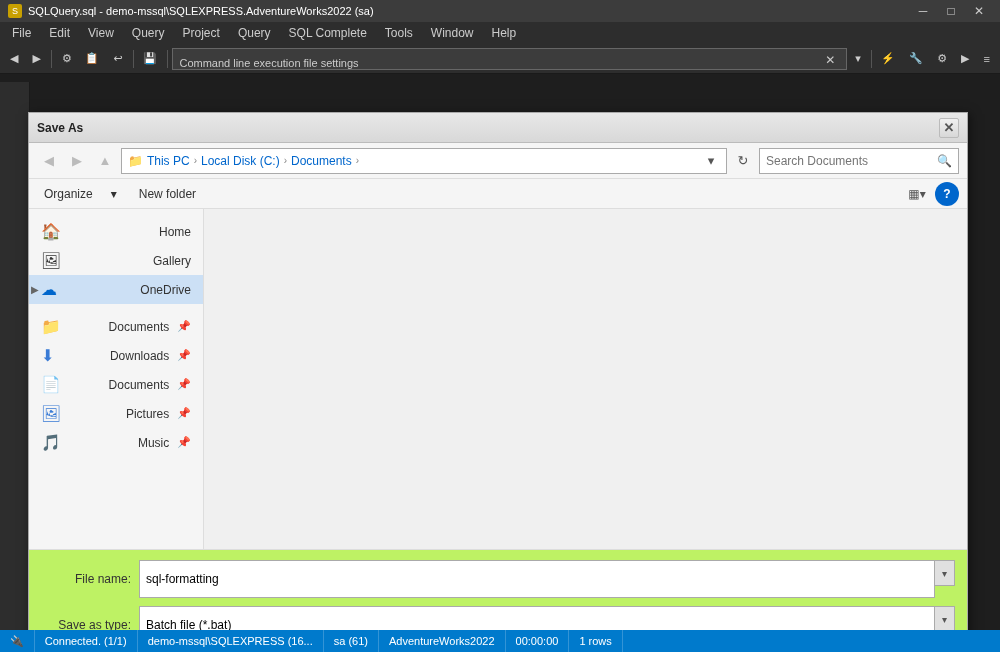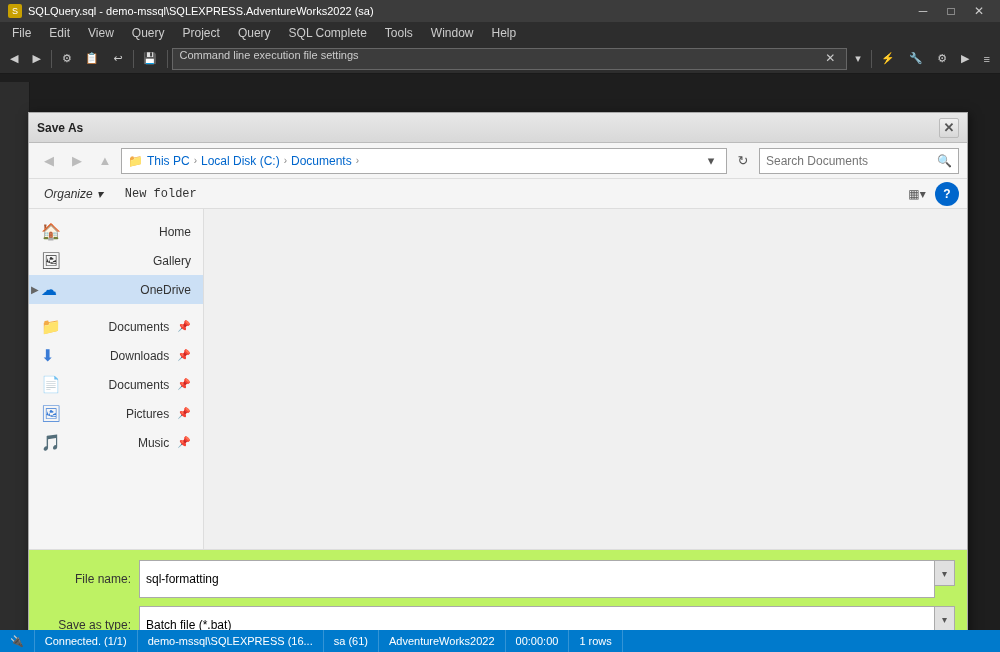--- a/index.html
+++ b/index.html
@@ -68,21 +68,21 @@
       border-radius: 2px;
       display: flex; align-items: center; gap: 2px;
     }
     .toolbar-sep { width: 1px; height: 18px; background: #555; margin: 0 2px; }
     .command-bar {
       background: #3c3c3c;
       border: 1px solid #666;
       color: #ccc;
       height: 22px;
       flex: 1;
-      display: flex; align-items: flex-start;
+      display: flex; align-items: flex-end;
       padding: 0 6px;
       font-size: 11px;
     }
     .toolbar-x-btn {
       color: #ccc;
       font-size: 12px;
       padding: 2px 5px;
       cursor: pointer;
     }
     .dialog {
@@ -176,37 +176,35 @@
     .dialog-toolbar {
       background: #f5f5f5;
       border-bottom: 1px solid #ddd;
       height: 30px;
       display: flex;
       align-items: center;
       padding: 0 8px;
       gap: 6px;
     }
     .organize-btn {
-      display: flex; align-items: center; gap: 4px;
+      display: flex; align-items: center; gap: 18px;
       cursor: pointer;
       font-size: 12px;
       color: #333;
       padding: 3px 6px;
       border: 1px solid transparent;
       border-radius: 2px;
-      font-style: italic;
     }
     .new-folder-btn {
       font-size: 12px;
       color: #333;
       padding: 3px 8px;
       cursor: pointer;
       border: 1px solid transparent;
       border-radius: 2px;
-      font-family: Liberation Mono, monospace;
     }
     .toolbar-spacer { flex: 1; }
     .view-btn {
       width: 24px; height: 24px;
       display: flex; align-items: center; justify-content: center;
       cursor: pointer;
       border: 1px solid transparent;
       border-radius: 2px;
       color: #555;
       font-size: 12px;

